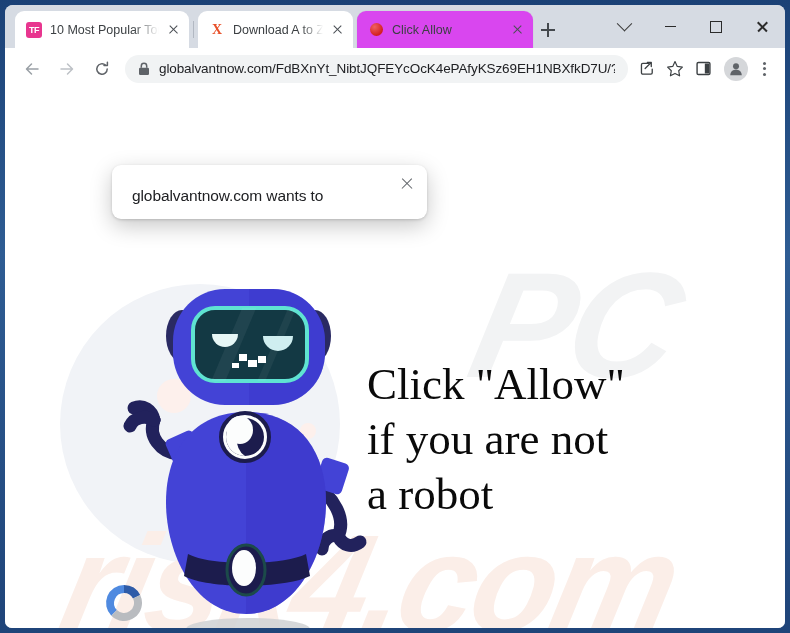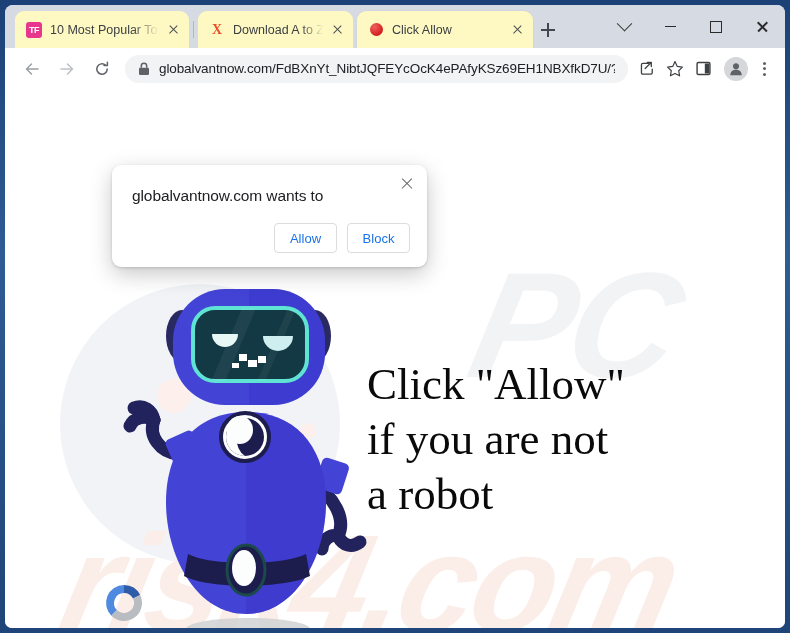--- a/index.html
+++ b/index.html
@@ -48,23 +48,23 @@
     display: flex;
     align-items: center;
     padding: 0 6px 0 11px;
     box-sizing: border-box;
     border-radius: 9px 9px 0 0;
     font-size: 12.5px;
     color: #3c4043;
     white-space: nowrap;
     overflow: hidden;
   }
-  .tab.inactive { background: #fef9c3; }
+  .tab.inactive { background: #ffffff; }
   .tab.active {
-    background: #fef9c3;
+    background: #d946ef;
     box-shadow: 0 0 0 0.5px rgba(0,0,0,0.04);
   }
   .tab-favicon {
     width: 16px; height: 16px;
     flex: 0 0 16px;
     margin-right: 8px;
     display: flex; align-items: center; justify-content: center;
     font-size: 11px; font-weight: bold;
   }
   .fav-tf {
@@ -519,21 +519,17 @@
         
       </div>
 
       <div id="headline">Click "Allow"
 if you are not
 a robot</div>
 
       <div id="permission-dialog">
         <div id="dialog-close"></div>
         <div id="dialog-title">globalvantnow.com wants to</div>
-        <div id="dialog-actions">
-          <div class="dlg-btn">Allow</div>
-          <div class="dlg-btn">Block</div>
-        </div>
       </div>
 
     </div>
   </div>
 </div>
 
 </body></html>

